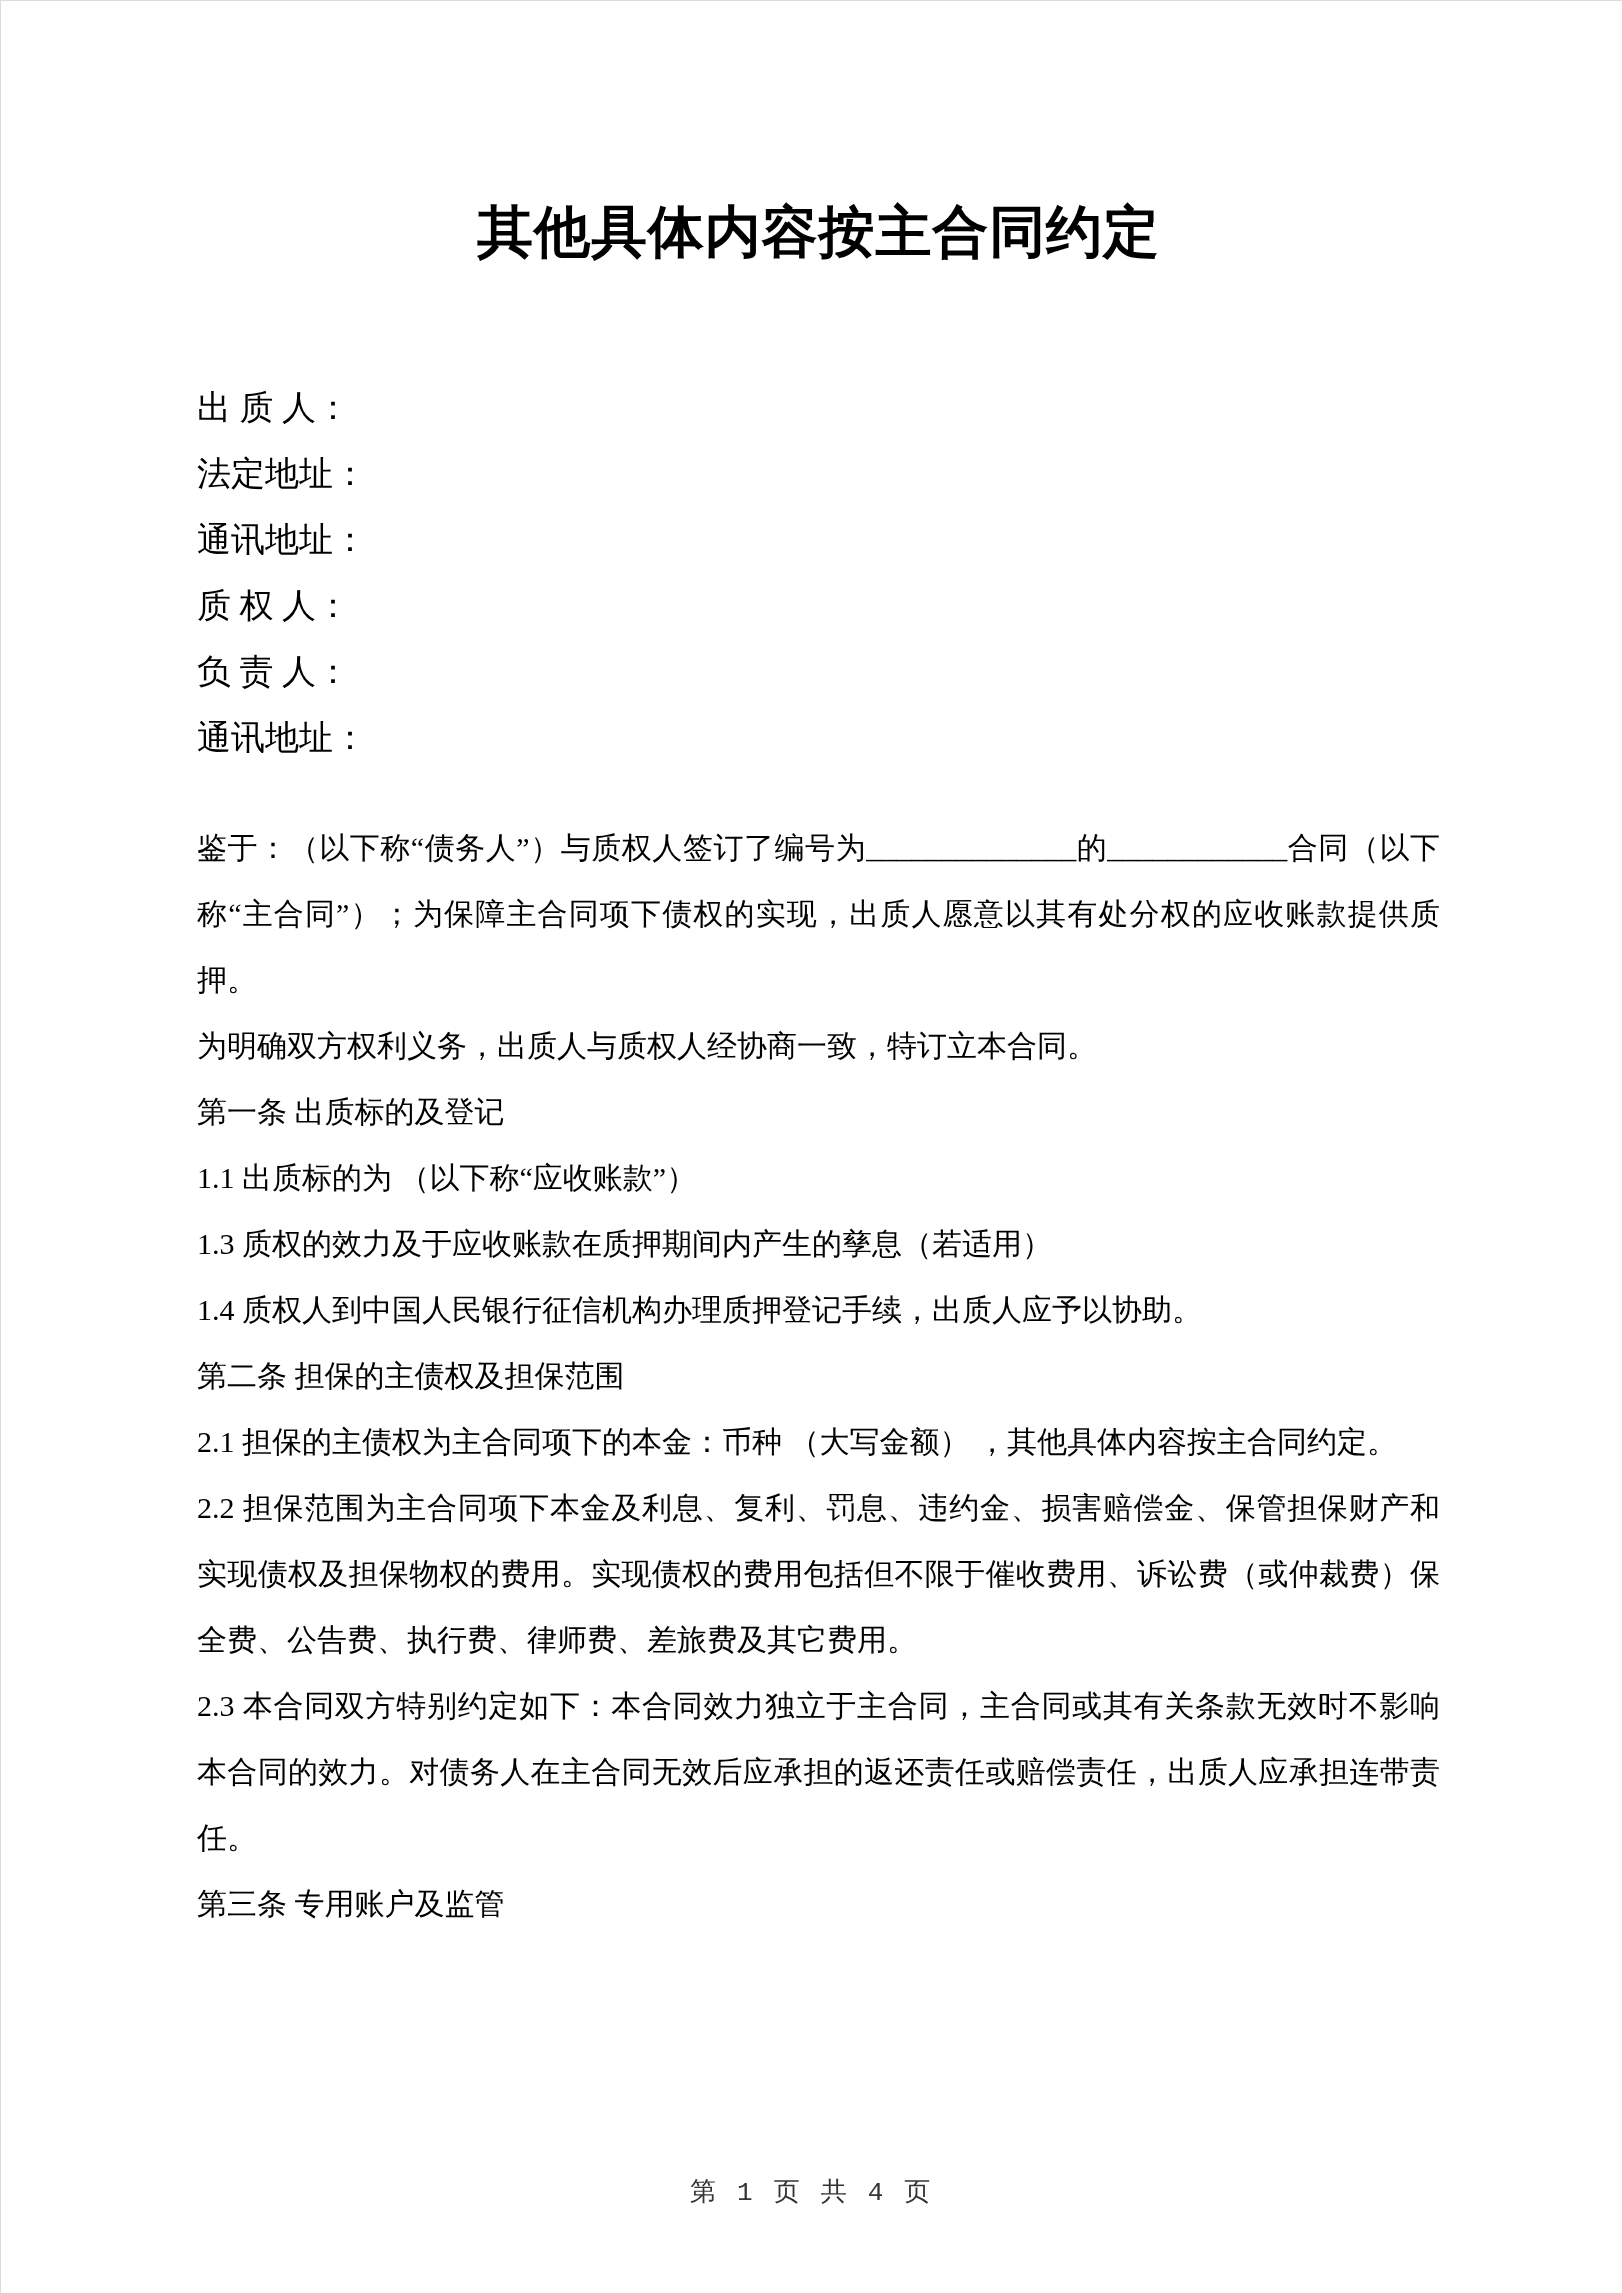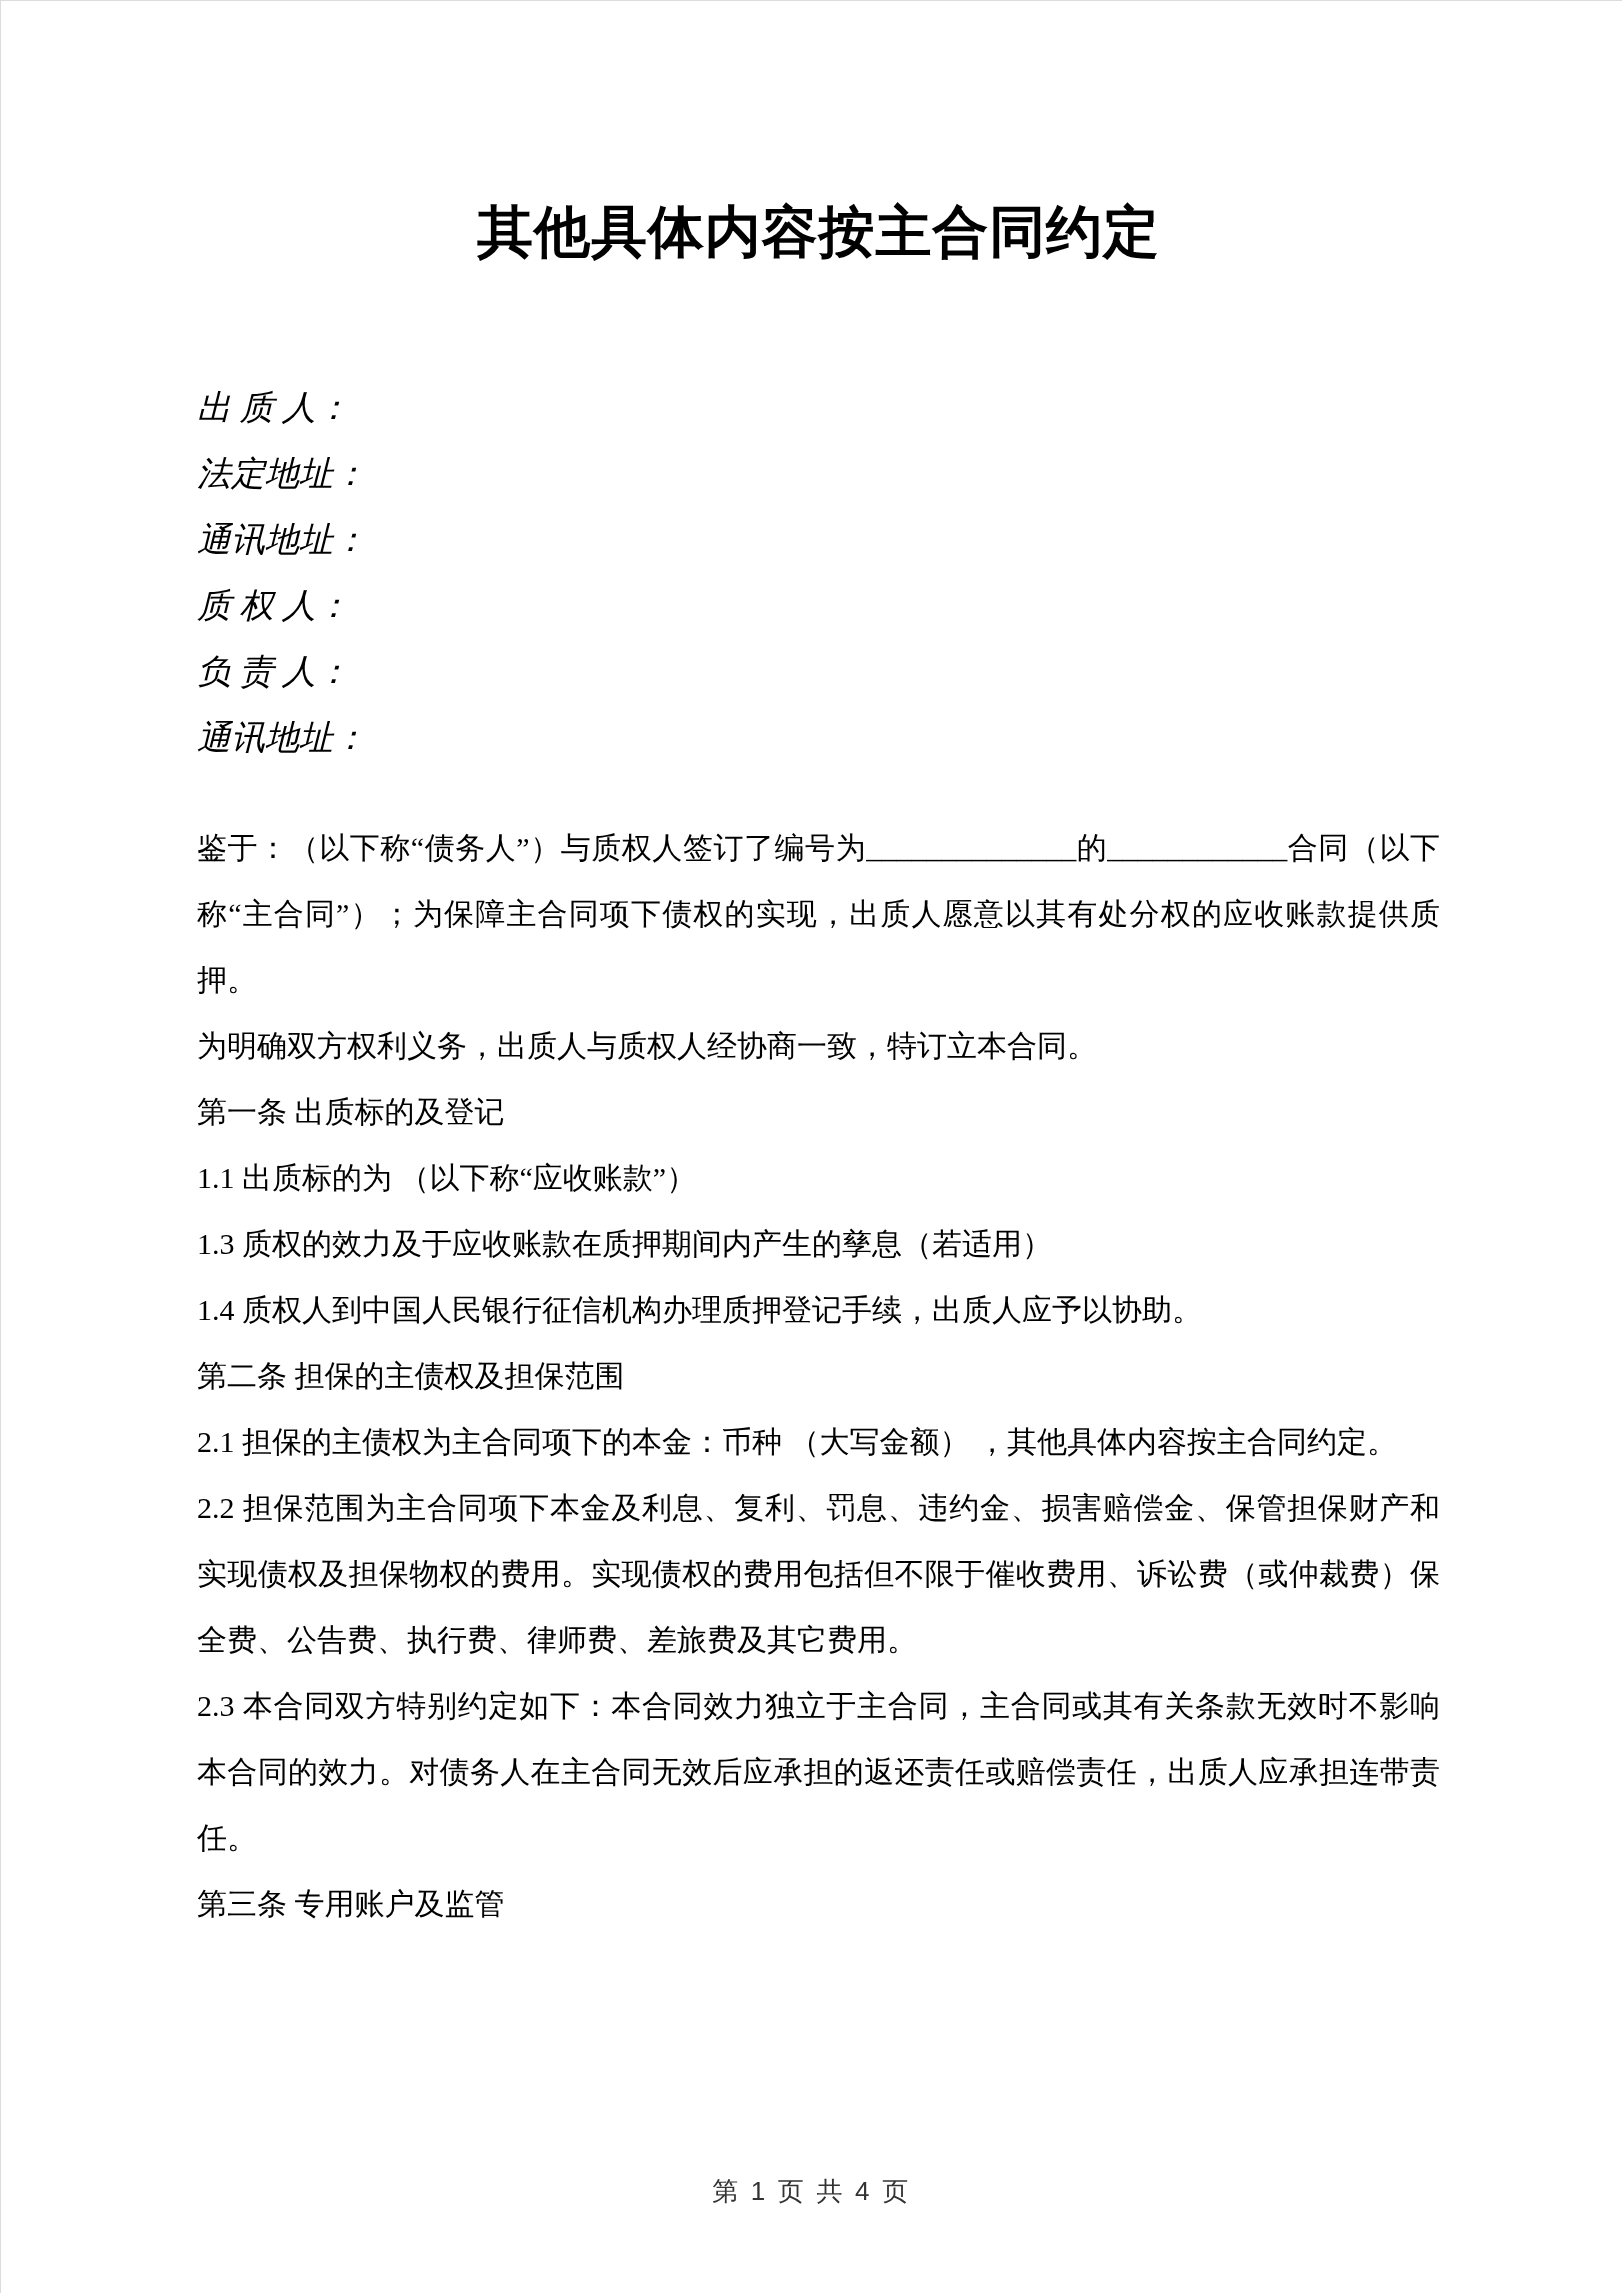--- a/index.html
+++ b/index.html
@@ -22,42 +22,41 @@
     font-weight: 700;
     text-align: center;
     line-height: 1.2;
     margin-bottom: 109px;
     letter-spacing: 0.9px;
   }
   .fields .field {
     font-size: 34px;
     line-height: 66px;
     white-space: pre-wrap;
-    font-style: italic;
   }
   .doc-body {
     margin-top: 44px;
   }
   .doc-body p {
     font-size: 30px;
     line-height: 66px;
     text-align: justify;
     text-justify: inter-ideograph;
     word-break: break-all;
   }
   .page-footer {
     position: absolute;
     left: 0;
     right: 0;
     bottom: 84px;
     text-align: center;
     font-size: 26px;
     color: #333333;
     letter-spacing: 2.7px;
-    font-family: Liberation Sans, sans-serif;
+    font-family: Liberation Mono, monospace;
   }
 </style>
 </head>
 <body>
 
 <div class="page">
   <div class="content">
 
     <h1 class="doc-title">其他具体内容按主合同约定</h1>
 

